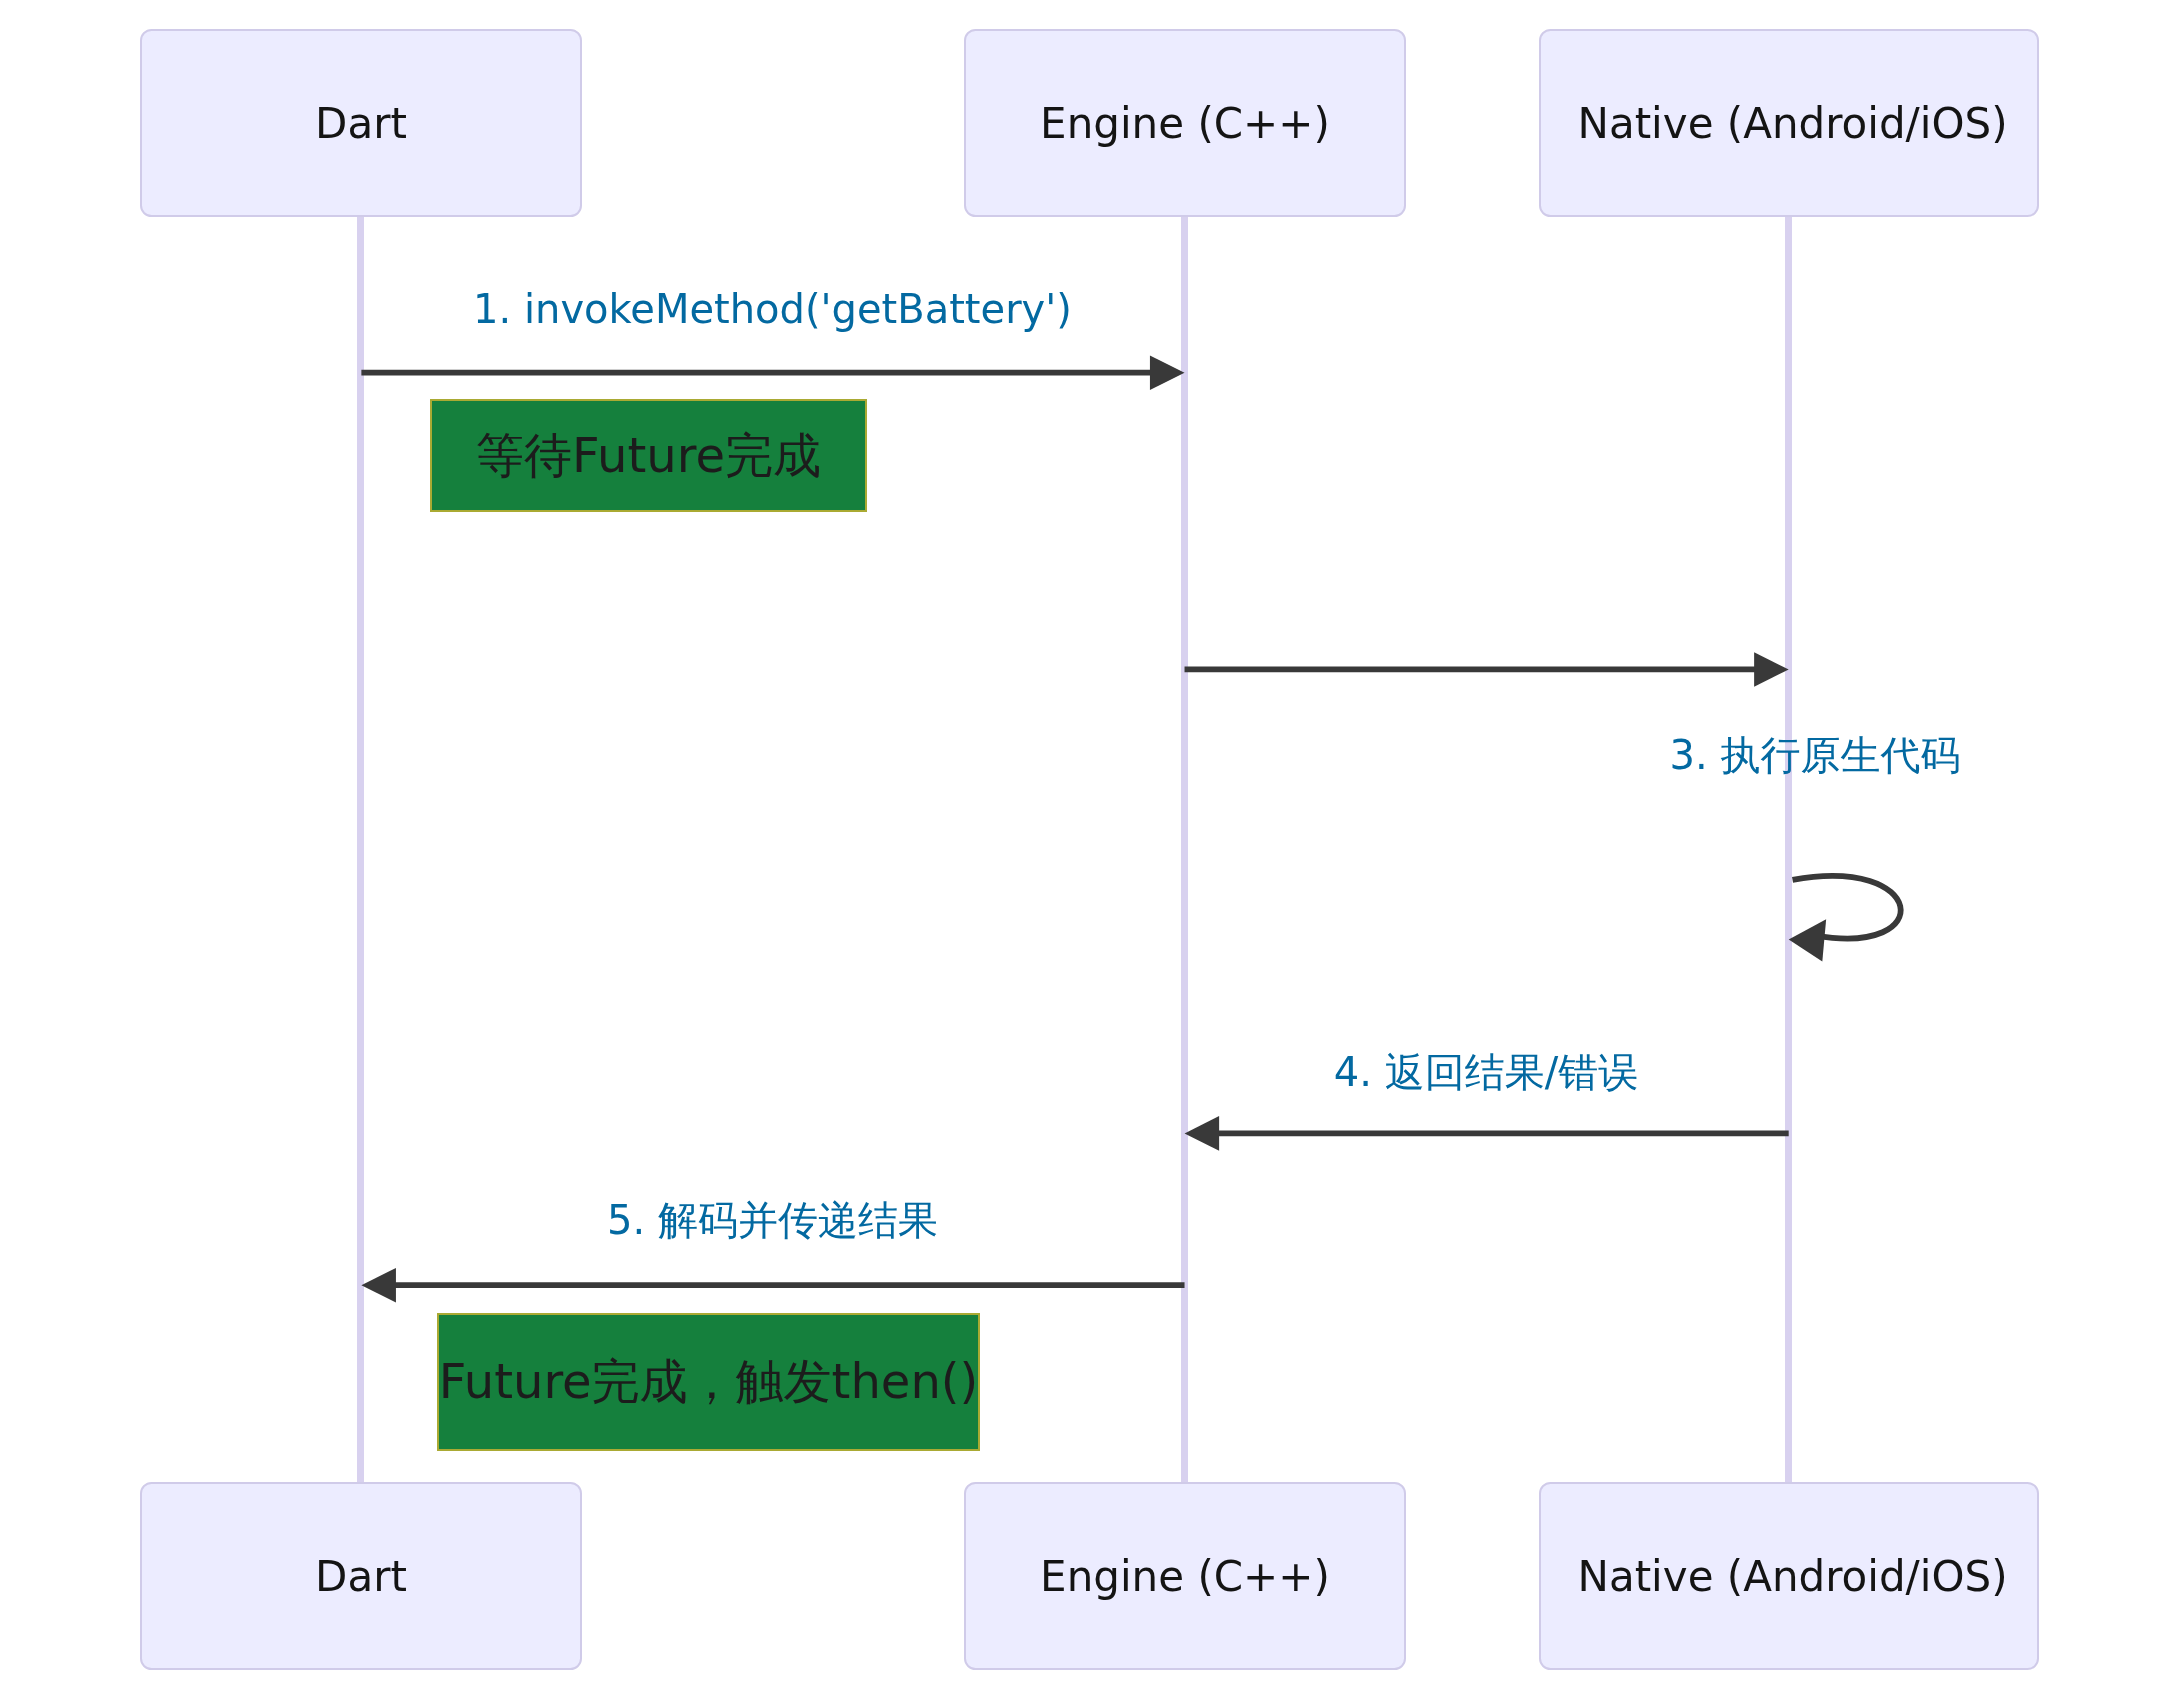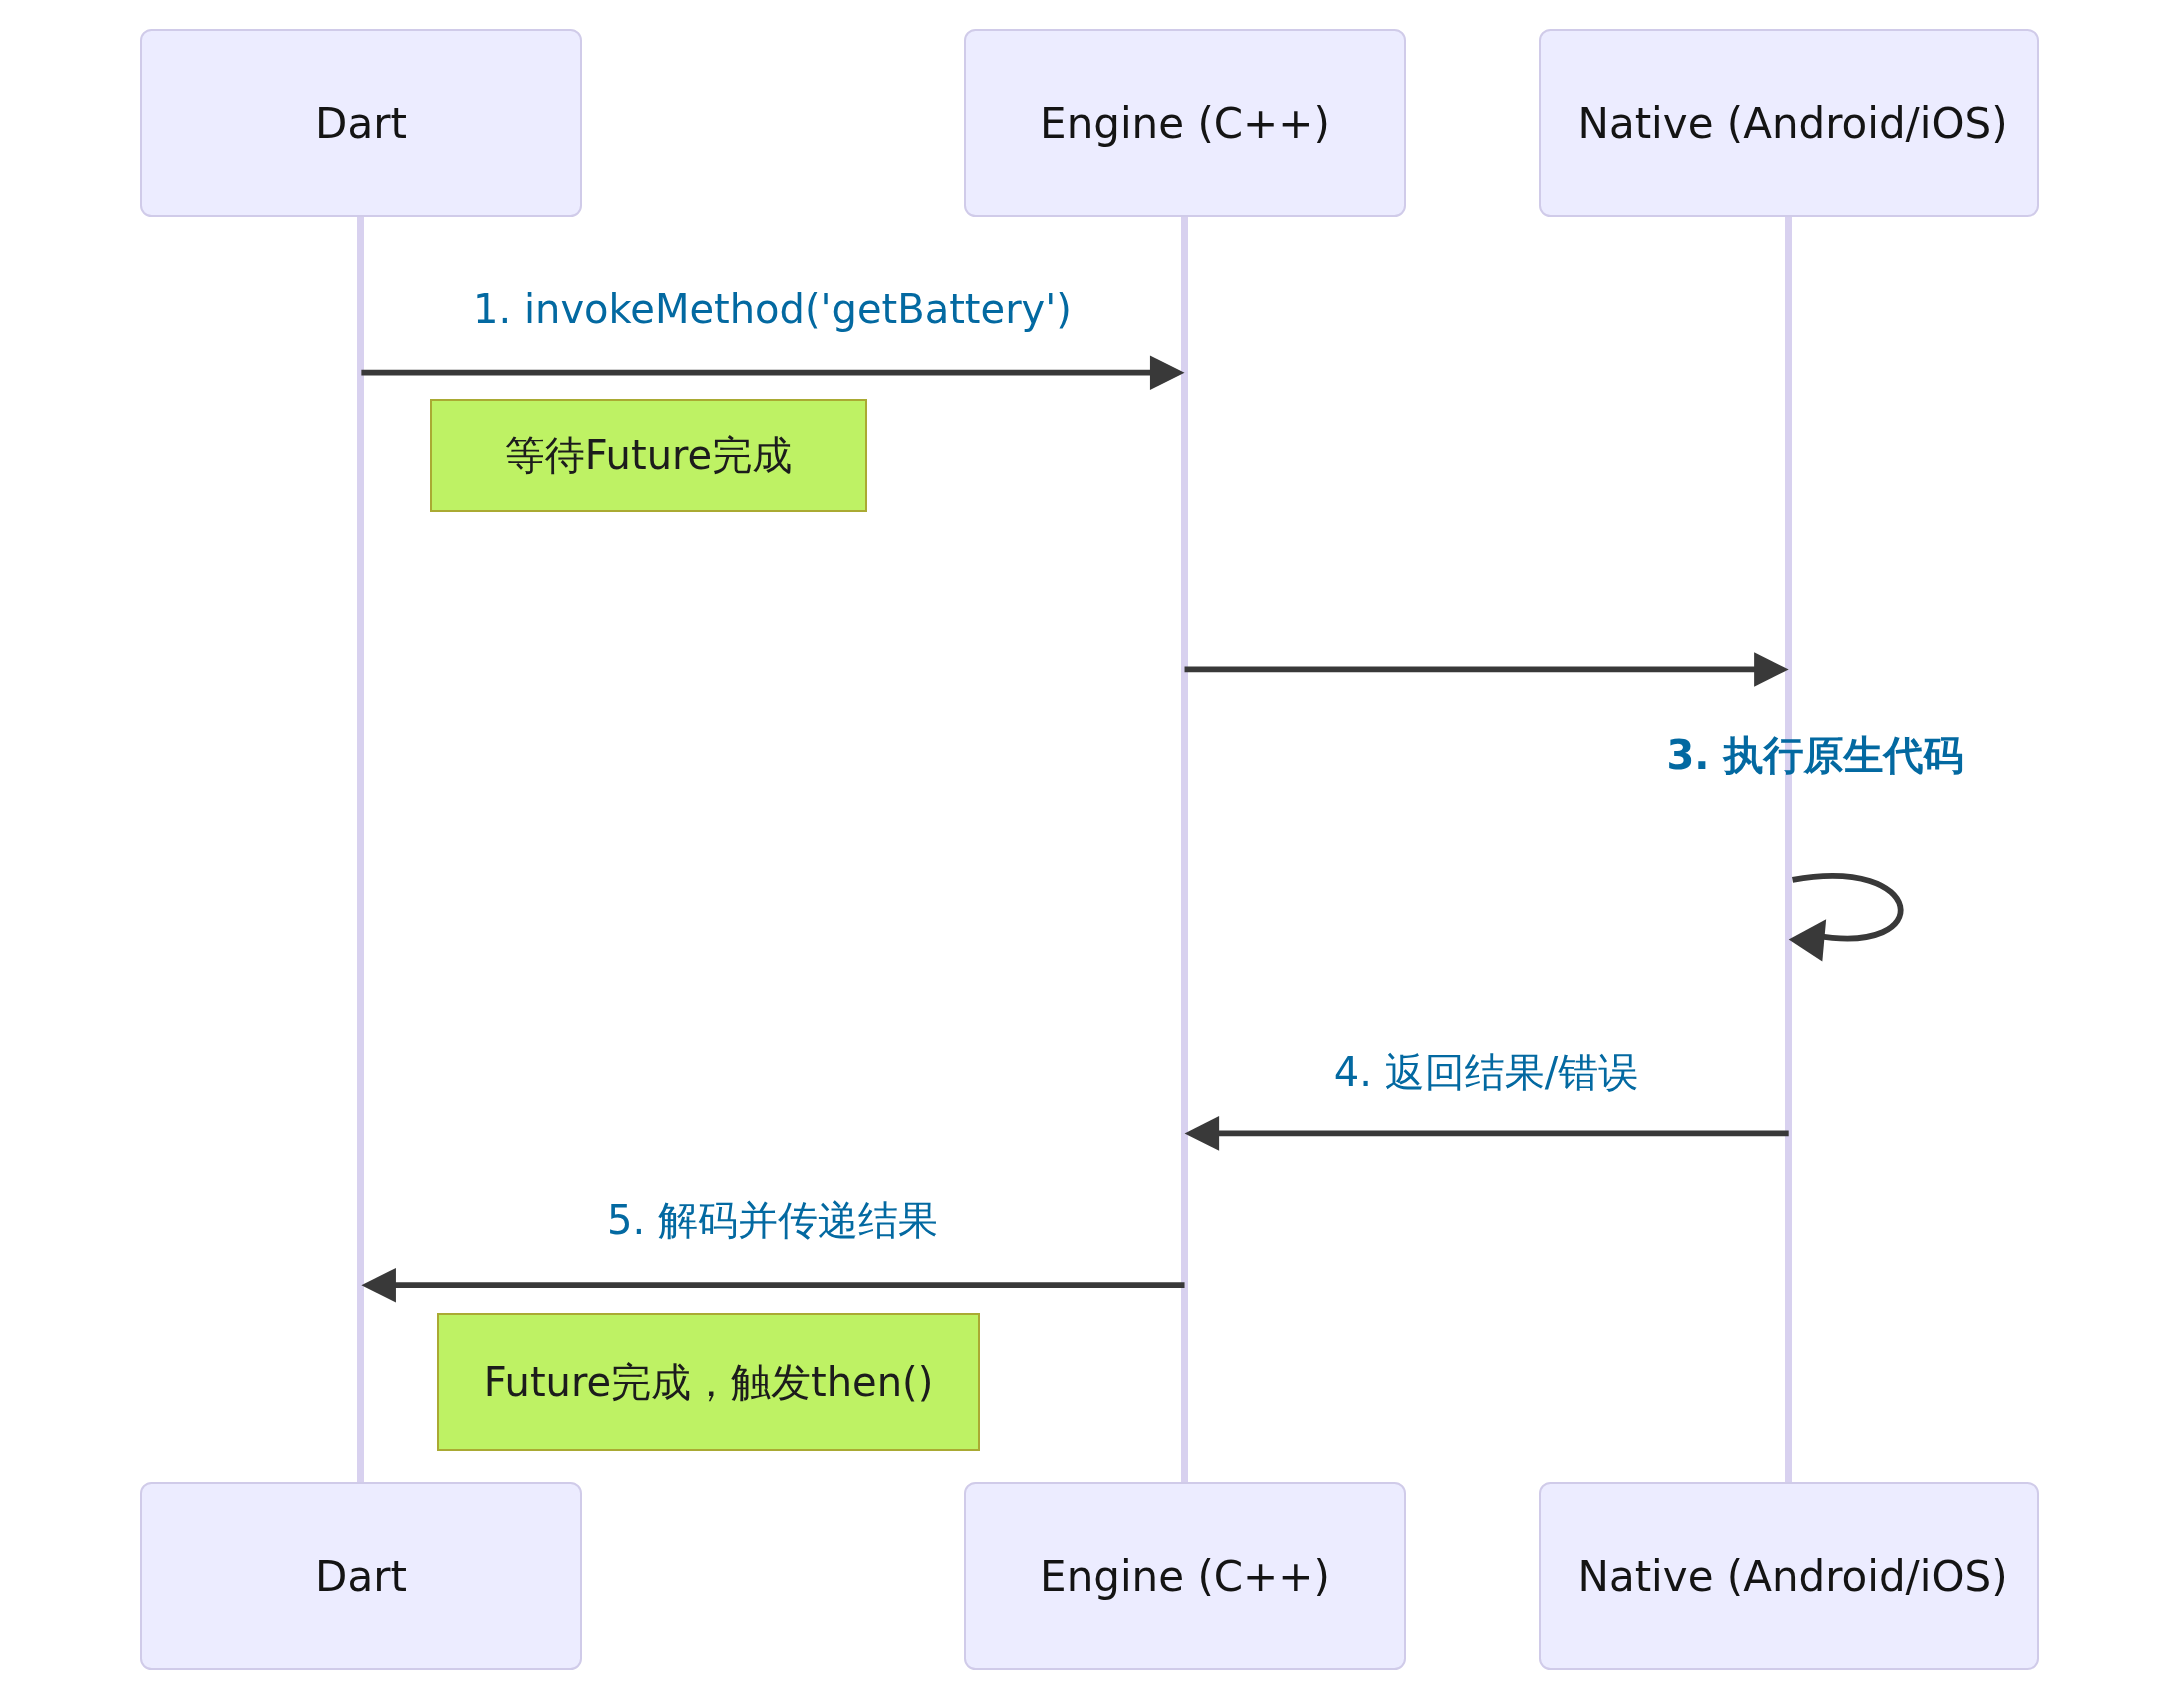--- a/index.html
+++ b/index.html
@@ -43,27 +43,27 @@
     position: absolute;
     font-size: 40px;
     color: #0369a1;
     text-align: center;
     line-height: 54px;
     z-index: 3;
     white-space: nowrap;
   }
   .note {
     position: absolute;
-    background: #bef264;
+    background: #15803d;
     border: 2.9px solid #aaaa33;
     box-sizing: border-box;
     display: flex;
     align-items: center;
     justify-content: center;
-    font-size: 40px;
+    font-size: 48px;
     color: #1c1c1c;
     z-index: 4;
     white-space: nowrap;
   }
   .wm {
     position: absolute;
     right: 24px;
     top: 1633px;
     font-size: 32px;
     color: rgba(248, 248, 252, 0.95);
@@ -115,21 +115,21 @@
     <line x1="1862" y1="1180" x2="1266" y2="1180" stroke="#393939" stroke-width="6"></line>
     <polygon points="1233,1180 1269,1162 1269,1198" fill="#393939"></polygon>
 
     <line x1="1233" y1="1338" x2="409" y2="1338" stroke="#393939" stroke-width="6"></line>
     <polygon points="376,1338 412,1320 412,1356" fill="#393939"></polygon>
   </svg>
 
   <div class="msg" style="left:340px; top:282px; width:865px;">1. invokeMethod('getBattery')</div>
 
 
-  <div class="msg" style="left:1479px; top:728px; width:672px;font-weight:bold;">
+  <div class="msg" style="left:1479px; top:728px; width:672px;">
     <div>3. 执行原生代码</div>
   </div>
 
   <div class="msg" style="left:1150px; top:1045px; width:672px;">4. 返回结果/错误</div>
 
   <div class="msg" style="left:340px; top:1193px; width:865px;">5. 解码并传递结果</div>
 
   <div class="note" style="left:430px; top:399px; width:437px; height:113px;">
     <span>等待Future完成</span>
   </div>

